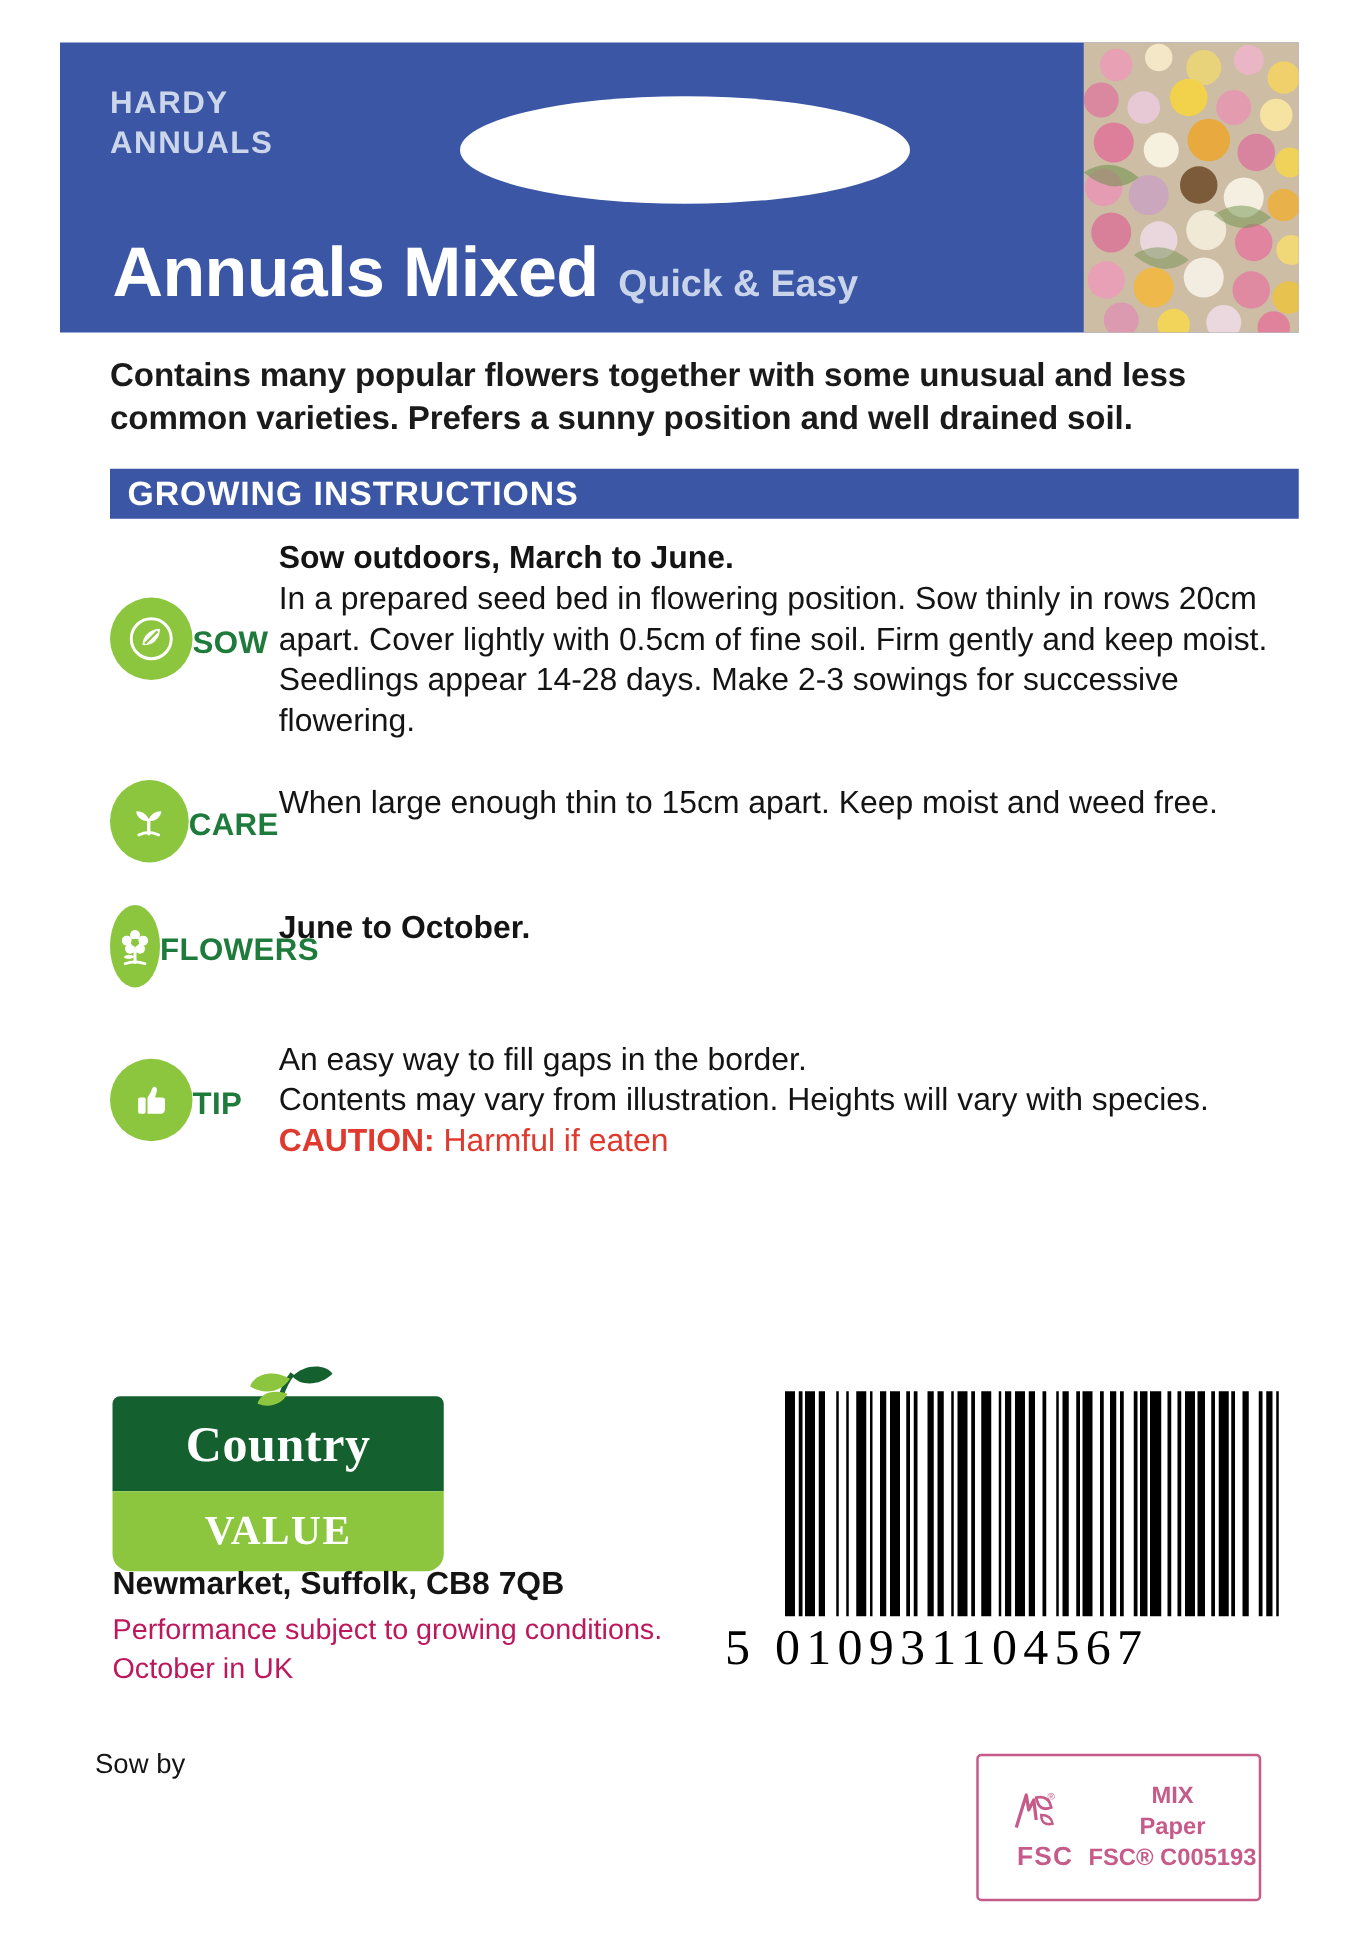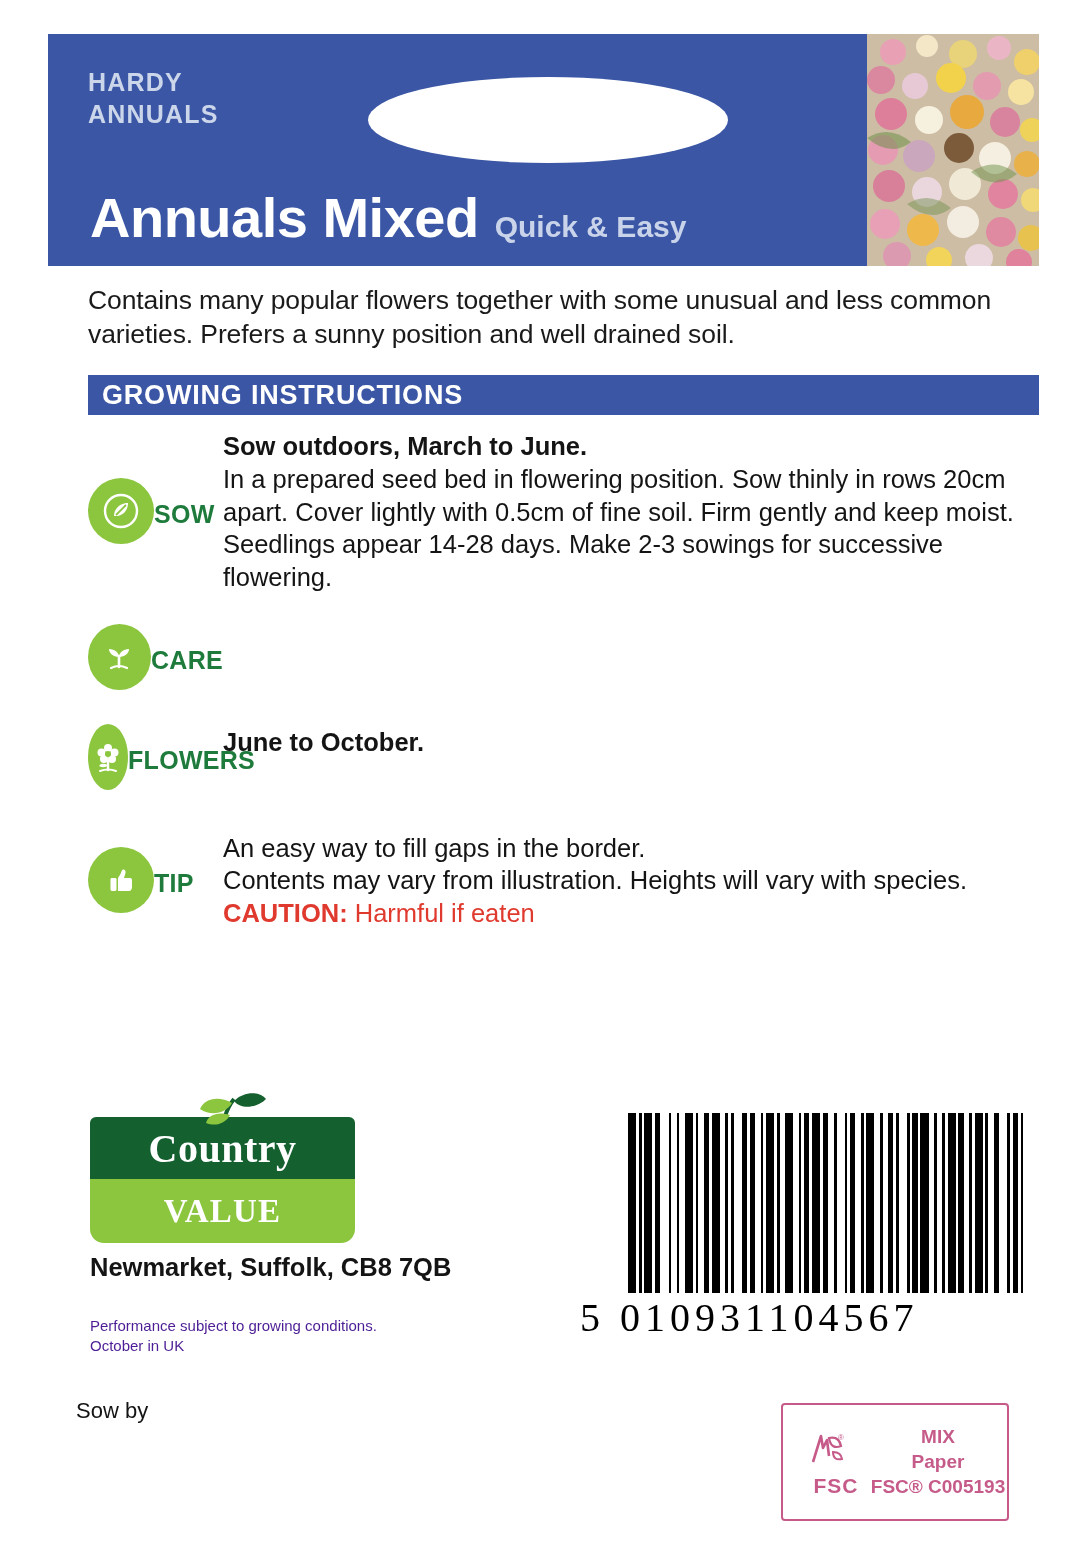--- a/index.html
+++ b/index.html
@@ -79,21 +79,21 @@
   }
   .photo svg { display: block; }
 
   
   .desc {
     position: absolute;
     left: 88px;
     top: 284px;
     width: 952px;
     font-size: 26.5px;
-    font-weight: normal;
+    font-weight: bold;
     color: #1a1a1a;
     line-height: 1.28;
     letter-spacing: -0.1px;
   }
 
   
   .bar {
     position: absolute;
     left: 88px;
     top: 375px;
@@ -154,21 +154,21 @@
 
   
   .logo {
     position: absolute;
     left: 90px;
     top: 1117px;
     width: 265px;
   }
   .logo-top {
     background: #14602f;
-    height: 62px;
+    height: 76px;
     display: flex; align-items: center; justify-content: center;
     border-radius: 6px 6px 0 0;
   }
   .logo-top span {
     color: #ffffff; font-size: 40px; font-weight: bold;
     font-family: "Liberation Serif", serif;
     letter-spacing: 0.5px;
   }
   .logo-bot {
     background: #8cc63f;
@@ -188,24 +188,23 @@
     left: 90px;
     top: 1253px;
     font-size: 25.5px;
     font-weight: bold;
     color: #141414;
   }
   .smalltext {
     position: absolute;
     left: 90px;
     top: 1288px;
-    font-size: 15px;
-    color: #4c1d95;
+    font-size: 23px;
+    color: #be185d;
     line-height: 1.35;
-    margin-top: 28px;
   }
   .sowby {
     position: absolute;
     left: 76px;
     top: 1398px;
     font-size: 22px;
     color: #141414;
   }
 
   
@@ -355,20 +354,23 @@
         <div class="circle">
           <svg width="40" height="40" viewBox="0 0 40 40" aria-hidden="true">
             <path d="M20 30 L20 19" stroke="#ffffff" stroke-width="2.6" stroke-linecap="round"></path>
             <path d="M20 20 C14 20 10 16 10 12 C16 12 20 16 20 20 Z" fill="#ffffff"></path>
             <path d="M20 20 C26 20 30 16 30 12 C24 12 20 16 20 20 Z" fill="#ffffff"></path>
             <path d="M12 31 q8 -4 16 0" stroke="#ffffff" stroke-width="2.2" fill="none" stroke-linecap="round"></path>
           </svg>
         </div>
         <div class="iconlabel">CARE</div>
       </div>
+      <div class="textcol">
+        <div class="t-norm">When large enough thin to 15cm apart. Keep moist and weed free.</div>
+      </div>
     </div>
 
     <div class="row row-flowers">
       <div class="iconcol">
         <div class="circle">
           <svg width="40" height="40" viewBox="0 0 40 40" aria-hidden="true">
             <circle cx="20" cy="11" r="4" fill="#ffffff"></circle>
             <circle cx="13.5" cy="15.5" r="4" fill="#ffffff"></circle>
             <circle cx="26.5" cy="15.5" r="4" fill="#ffffff"></circle>
             <circle cx="16" cy="22" r="4" fill="#ffffff"></circle>

